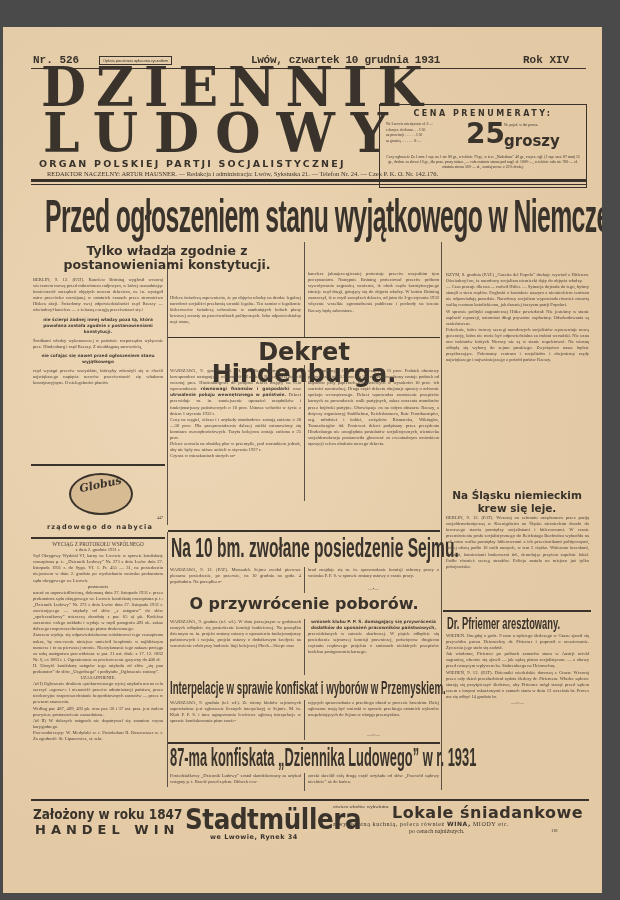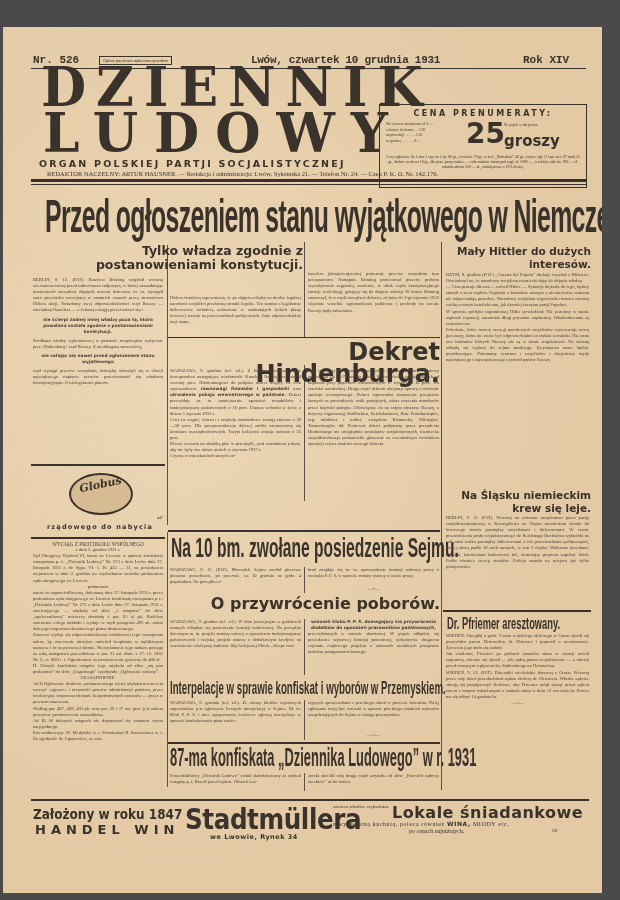--- a/index.html
+++ b/index.html
@@ -35,21 +35,21 @@
   .sub-box { left: 376px; top: 77px; width: 208px; height: 84px; border: 1px solid #3a332b; }
   .sub-box-title { position: absolute; left: 0; right: 0; top: 4px; text-align: center; font: bold 8px "DejaVu Sans", sans-serif; letter-spacing: 2.5px; }
   .sub-rates { position: absolute; left: 6px; top: 17px; width: 80px; font: 3.6px "Liberation Serif", serif; line-height: 5.6px; }
   .sub-price { position: absolute; left: 86px; top: 14px; font: bold 28px "DejaVu Sans", sans-serif; line-height: 30px; }
   .sub-note { position: absolute; left: 124px; top: 18px; font: 3.6px "Liberation Serif", serif; }
   .sub-unit { position: absolute; left: 124px; top: 27px; font: bold 15px "DejaVu Sans", sans-serif; }
   .ad-rates { position: absolute; left: 6px; right: 6px; top: 50px; font: 3.8px "Liberation Serif", serif; line-height: 5.2px; text-align: center; }
 
   
   .main-headline { left: 42px; top: 164px; font: bold 36px "Liberation Sans Narrow", "Liberation Sans", sans-serif; letter-spacing: -1px; transform: scaleX(0.62) scaleY(1.15); transform-origin: left top; white-space: nowrap; }
-  .hl { font-family: "DejaVu Sans", sans-serif; font-weight: bold; text-align: right; }
+  .hl { font-family: "DejaVu Sans", sans-serif; font-weight: bold; text-align: center; }
   .cond { font-family: "Liberation Sans", sans-serif; font-weight: bold; transform-origin: left top; white-space: nowrap; }
 
   .body-text { font: 4.6px "Liberation Serif", serif; line-height: 6.1px; text-align: justify; color: #4a4037; }
   .body-text b { font-family: "DejaVu Sans", sans-serif; font-size: 4.3px; }
   .ctr { text-align: center; }
 
   .ad-globus { left: 30px; top: 440px; width: 134px; height: 64px; }
   .globus-tin { position: absolute; left: 36px; top: 6px; width: 64px; height: 42px; border-radius: 50%; border: 2px solid #3a332b; background: #d7bb93; }
   .globus-label { position: absolute; left: 8px; top: 3px; font: bold italic 11px "DejaVu Serif", serif; transform: rotate(-12deg); }
   .globus-num { position: absolute; right: 4px; top: 48px; font: 4px "Liberation Serif", serif; }
@@ -175,21 +175,20 @@
   <div class="vrule" style="left:301px; top:673px; height:40px;"></div>
   <div class="abs body-text" style="left:305px; top:673px; width:131px;">rających sprawozdania z przebiegu obrad w procesie brzeskim. Dalej zgłoszone mają być wnioski w sprawie przebiegu ostatnich wyborów uzupełniających do Sejmu w okręgu przemyskim.</div>
   <div class="abs body-text ctr" style="left:305px; top:705px; width:131px;">—:::—</div>
 
   <div class="rule" style="left:165px; top:715px; width:272px; height:2px;"></div>
   <div class="abs cond" style="left:167px; top:716px; font-size:23px; transform:scaleX(0.56) scaleY(1.1);">87-ma konfiskata „Dziennika Ludowego” w r. 1931</div>
   <div class="abs body-text" style="left:167px; top:746px; width:131px;">Poniedziałkowy „Dziennik Ludowy” został skonfiskowany za artykuł wstępny p. t. Brześć przed sądem. Ołówek cen-</div>
   <div class="vrule" style="left:301px; top:746px; height:18px;"></div>
   <div class="abs body-text" style="left:305px; top:746px; width:131px;">zorski skreślił całą drugą część artykułu od słów „Przewód sądowy niezbicie” aż do końca.</div>
 
-  <div class="abs hl" style="left:440px; top:218px; width:148px; font-size:10.5px; line-height:12.5px;">Mały Hittler do dużych interesów.</div>
   <div class="abs body-text" style="left:443px; top:245px; width:143px;">
     <p>RZYM, 8. grudnia (PAT.) „Gazetta del Popolo” drukuje wywiad z Hitlerem. Oświadczył on, że narodowy socjalizm niemiecki dąży do objęcia władzy.</p>
     <p>— Czas pracuje dla nas — mówił Hitler. — Sytuacja dojrzała do tego, byśmy stanęli u steru rządów. Pogłoski o kontakcie naszym z niemieckiem centrum nie odpowiadają prawdzie. Narodowy socjalizm wypowiada również otwartą walkę centrum katolickiemu, jak dawniej faszyzm partji Popolari.</p>
     <p>W sprawie polityki zagranicznej Hitler powiedział: Nie jesteśmy w stanie zapłacić reparacji, natomiast długi prywatne zapłacimy. Odszkodowania są szaleństwem.</p>
     <p>Pokolenie, które tworzy szeregi narodowych socjalistów reprezentuje nową generację, która nie może być odpowiedzialna za traktat wersalski. Nie uzna ono traktatów których Niemcy nie są w stanie respektować. Na wiosnę odbędą się wybory do sejmu pruskiego. Zwycięstwo nasze będzie przytłaczające. Pokonamy centrum i socjalistów i obejmiemy rządy największego i najważniejszego z pośród państw Rzeszy.</p>
   </div>
 
   <div class="abs hl" style="left:440px; top:462px; width:148px; font-size:10.5px; line-height:12.5px;">Na Śląsku niemieckim krew się leje.</div>
   <div class="abs body-text" style="left:443px; top:488px; width:143px;">BERLIN, 9. 12. (PAT). Wczoraj na zebraniu urządzonem przez partję socjaldemokratyczną w Koenigsheim na Śląsku niemieckim doszło do krwawego starcia pomiędzy socjalistami i hitlerowcami. W czasie przemówienia posła socjalistycznego do Reichstagu Buchwitza wybuchła na sali ostra walka pomiędzy hitlerowcami a ich przeciwnikami politycznymi, której ofiarą padło 10 osób rannych, w tem 2 ciężko. Walczono krzesłami, kuflami, kamieniami brukowemi itd., demolując przytem zupełnie lokal. Padło również szereg strzałów. Policja zastała na miejscu już tylko pobojowisko.</div>
 

